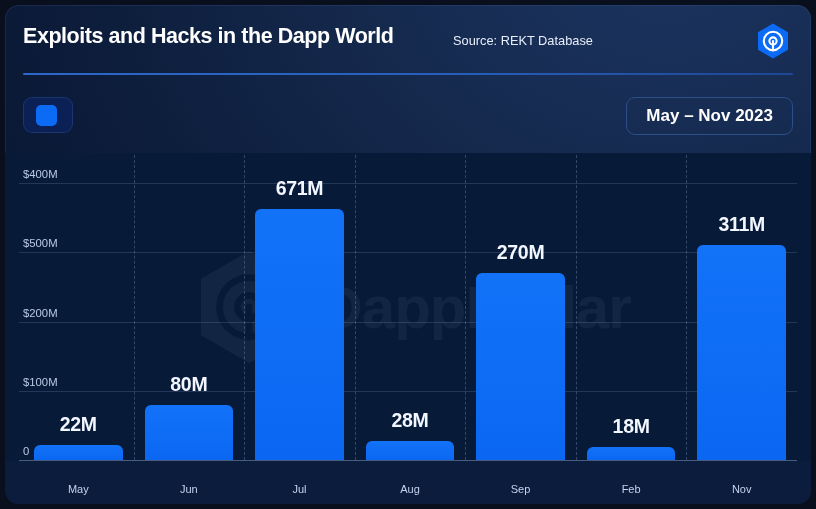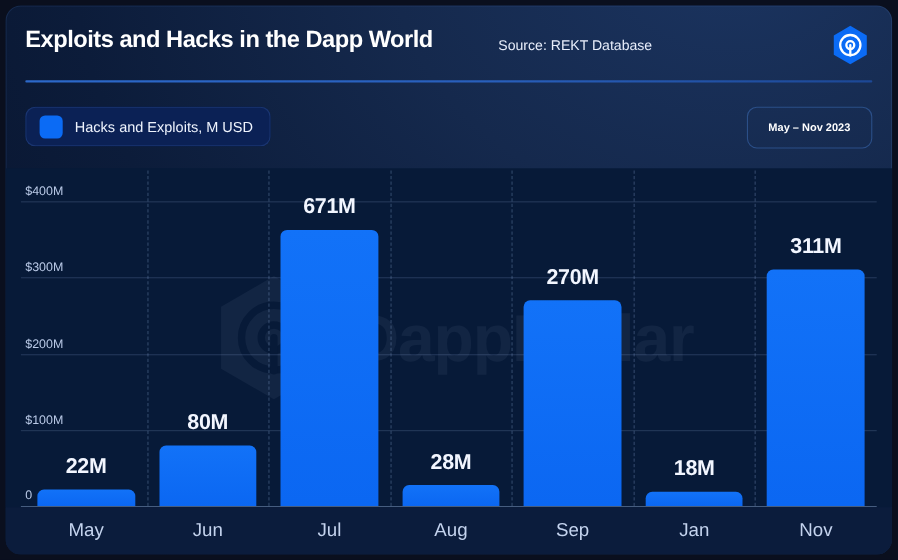--- a/index.html
+++ b/index.html
@@ -103,21 +103,21 @@
     top: 92px;
     height: 36px;
     display: flex;
     align-items: center;
     padding: 0 19px;
     border-radius: 9px;
     border: 1px solid #2b4f88;
     background: transparent;
   }
   #range-label {
-    font-size: 10px;
+    font-size: 17px;
     font-weight: 700;
     color: #ffffff;
     white-space: nowrap;
   }
 
   
   #plot {
     position: absolute;
     left: 0;
     top: 148px;
@@ -192,23 +192,23 @@
   #xaxis {
     position: absolute;
     left: 0;
     top: 456px;
     width: 806px;
     height: 43px;
     background: #0b1c3c;
   }
   .xlabel {
     position: absolute;
-    top: 11px;
+    top: 22px;
     text-align: center;
-    font-size: 17px;
+    font-size: 11px;
     font-weight: 400;
     color: #c4d3ee;
     white-space: nowrap;
   }
 </style>
 </head>
 <body>
 
 <div id="card">
 
@@ -221,21 +221,20 @@
         <circle cx="20" cy="20" r="9.2" fill="none" stroke="#ffffff" stroke-width="2.1"></circle>
         <circle cx="20" cy="20" r="3.6" fill="none" stroke="#ffffff" stroke-width="2.1"></circle>
         <path d="M20 29.4 L20 20" stroke="#ffffff" stroke-width="2.1" stroke-linecap="round"></path>
       </svg>
     </div>
     <div id="divider"></div>
   </div>
 
   <div id="legend">
     <div id="legend-swatch"></div>
-    <div id="legend-label">Hacks and Exploits, M USD</div>
   </div>
 
   <div id="range-pill">
     <div id="range-label">May – Nov 2023</div>
   </div>
 
   <div id="plot">
     <div id="plot-bg"></div>
 
     <div id="watermark">
@@ -252,21 +251,21 @@
         <div class="gridline zero" style="top: 307px;"></div>
         <div class="gridline" style="top: 237.75px;"></div>
         <div class="gridline" style="top: 168.5px;"></div>
         <div class="gridline" style="top: 99.25px;"></div>
         <div class="gridline" style="top: 30px;"></div>
       </div>
     <div id="ylabel-layer">
         <div class="ylabel" style="top: 292px;">0</div>
         <div class="ylabel" style="top: 222.75px;">$100M</div>
         <div class="ylabel" style="top: 153.5px;">$200M</div>
-        <div class="ylabel" style="top: 84.25px;">$300M</div>
+        <div class="ylabel" style="top: 84.25px;">$500M</div>
         <div class="ylabel" style="top: 15px;">$400M</div>
       </div>
     <div id="vgrid-layer">
         <div class="vgrid" style="left: 128.571px; height: 305px;"></div>
         <div class="vgrid" style="left: 239.143px; height: 305px;"></div>
         <div class="vgrid" style="left: 349.714px; height: 305px;"></div>
         <div class="vgrid" style="left: 460.286px; height: 305px;"></div>
         <div class="vgrid" style="left: 570.857px; height: 305px;"></div>
         <div class="vgrid" style="left: 681.429px; height: 305px;"></div>
       </div>
@@ -287,17 +286,17 @@
         <div class="bar-value" style="left: 681.429px; width: 110.571px; top: 59.6325px;">311M</div>
       </div>
   </div>
 
   <div id="xaxis">
       <div class="xlabel" style="left: 18px; width: 110.571px;">May</div>
       <div class="xlabel" style="left: 128.571px; width: 110.571px;">Jun</div>
       <div class="xlabel" style="left: 239.143px; width: 110.571px;">Jul</div>
       <div class="xlabel" style="left: 349.714px; width: 110.571px;">Aug</div>
       <div class="xlabel" style="left: 460.286px; width: 110.571px;">Sep</div>
-      <div class="xlabel" style="left: 570.857px; width: 110.571px;">Jan</div>
+      <div class="xlabel" style="left: 570.857px; width: 110.571px;">Feb</div>
       <div class="xlabel" style="left: 681.429px; width: 110.571px;">Nov</div>
     </div>
 
 </div>
 
 </body></html>

